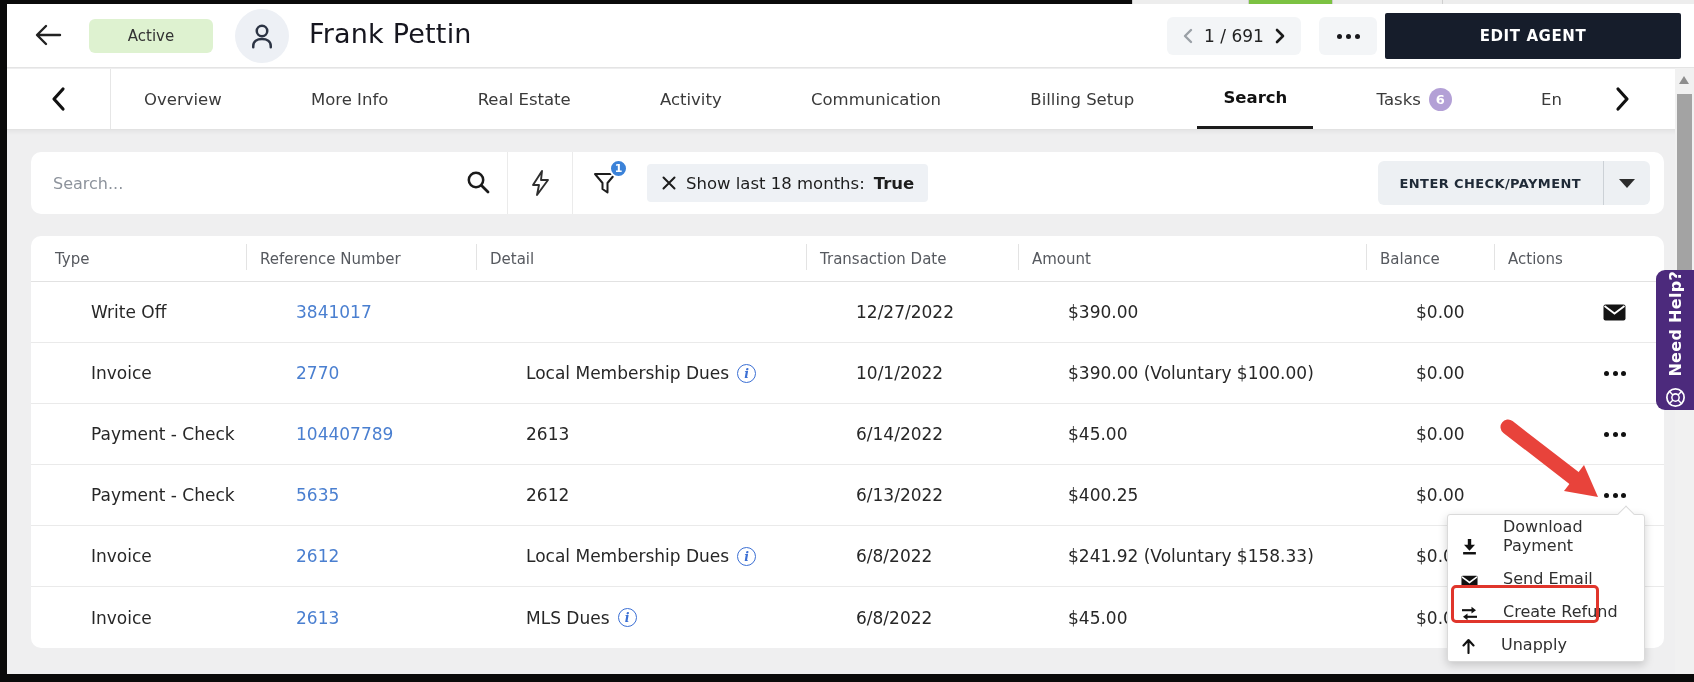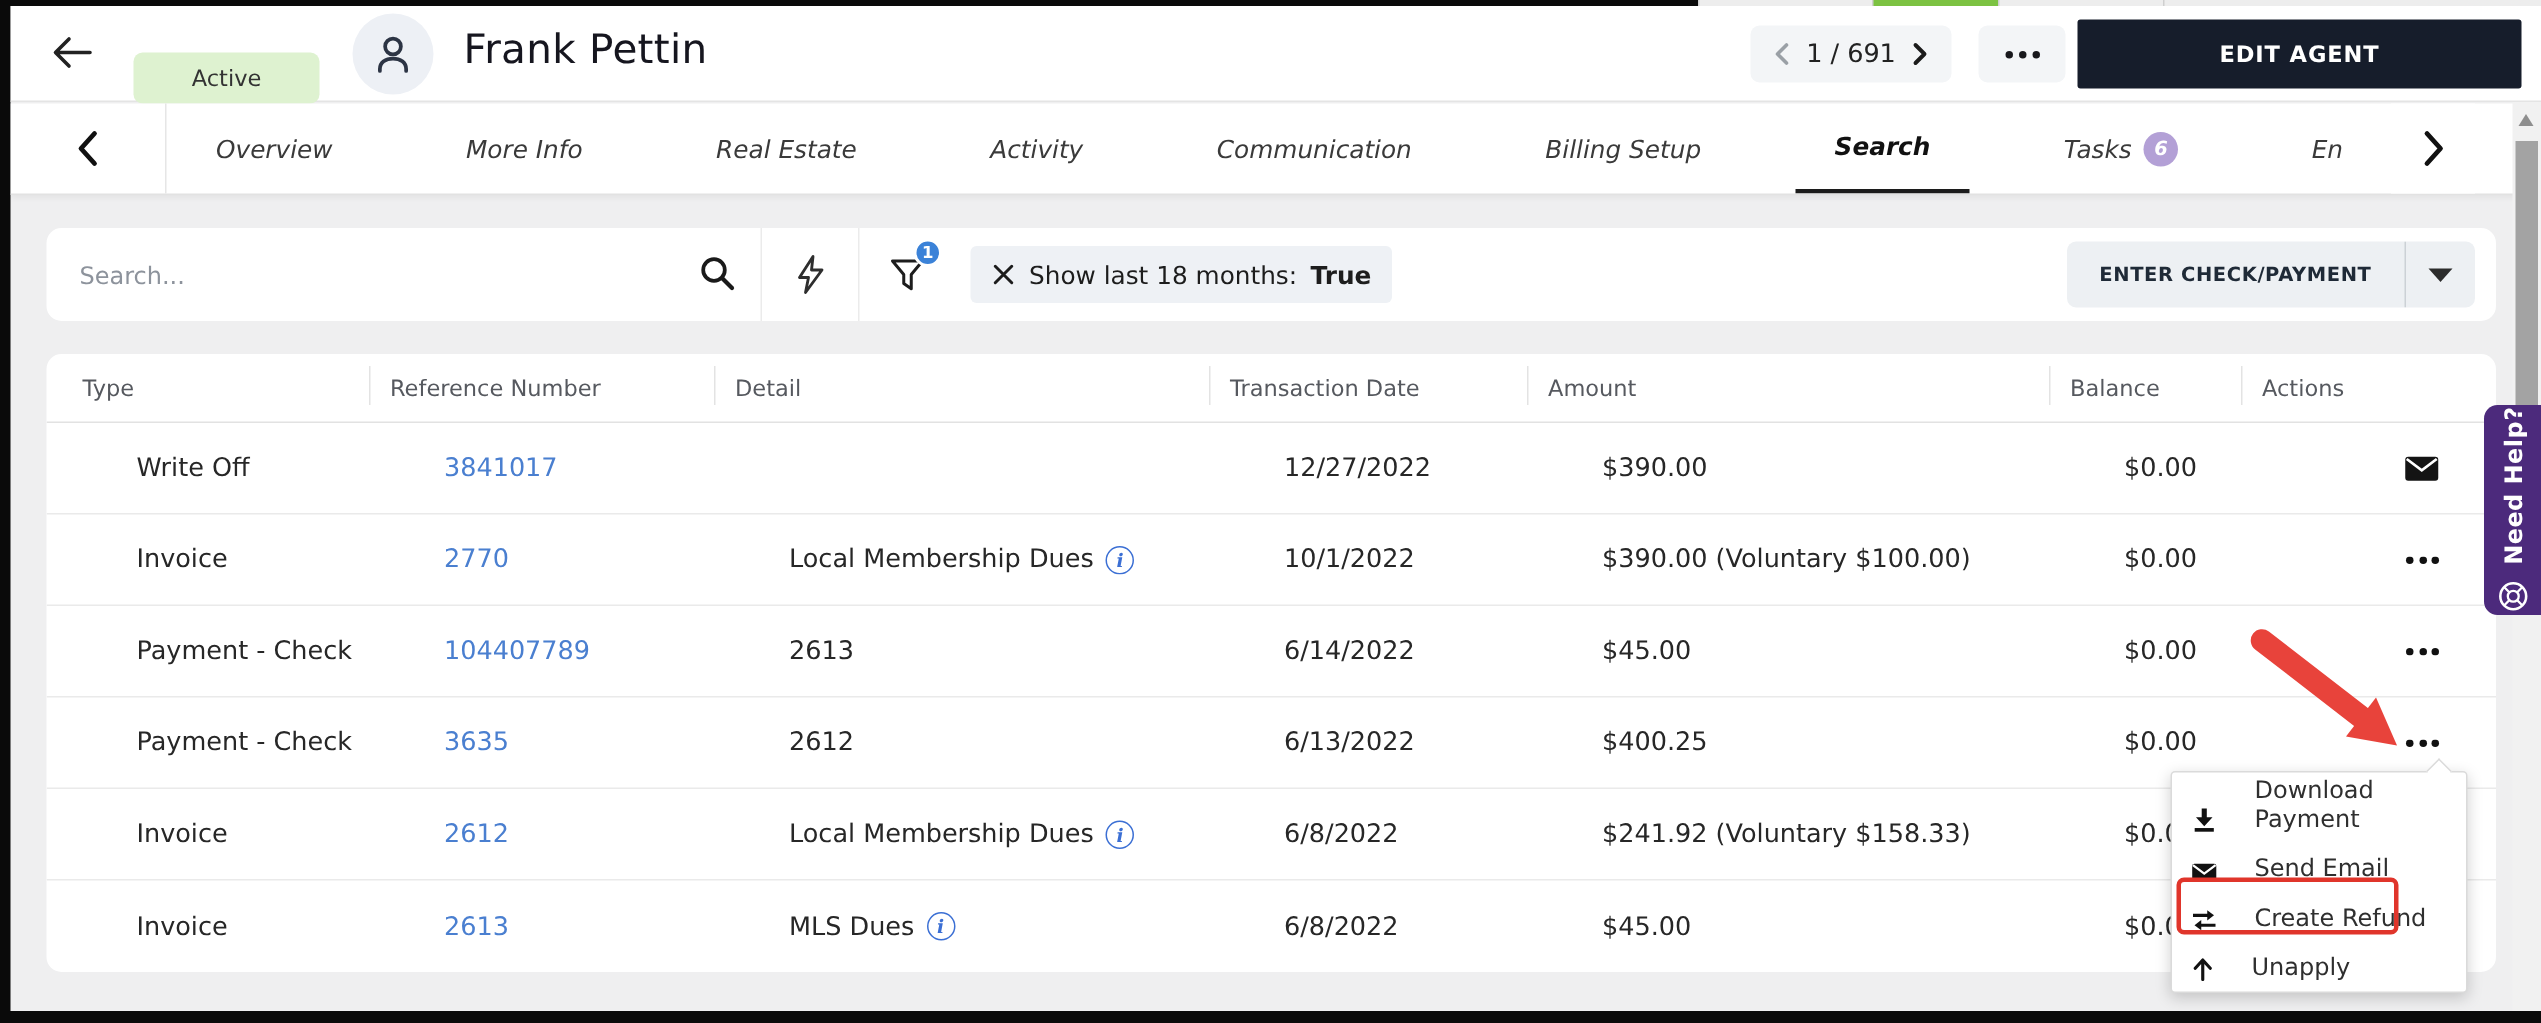--- a/index.html
+++ b/index.html
@@ -10,21 +10,21 @@
   .browser-strip { position:absolute; top:0; left:1132px; right:0; height:4px; background:#ededed; }
   .browser-strip .seg-green { position:absolute; left:116px; width:84px; top:0; bottom:0; background:#7cc242; }
   .browser-strip .seg-line { position:absolute; top:0; bottom:0; width:1px; background:#cfcfcf; }
 
   .app { position:absolute; left:7px; top:4px; width:1687px; height:670px; background:#efeff0; overflow:hidden; }
 
   
   .header { position:absolute; left:0; top:0; right:0; height:64px; background:#fff; border-bottom:1px solid #e4e4e4; }
   .back-btn { position:absolute; left:26px; top:18px; width:32px; height:28px; cursor:pointer; }
   .status-badge { position:absolute; left:82px; top:15px; width:124px; height:34px; background:#def2d0; border-radius:6px;
-                  display:flex; align-items:center; justify-content:center; font-size:15px; color:#333;margin-top:16px; }
+                  display:flex; align-items:center; justify-content:center; font-size:15px; color:#333; }
   .avatar { position:absolute; left:228px; top:5px; width:54px; height:54px; border-radius:50%; background:#edf0f5;
             display:flex; align-items:center; justify-content:center; }
   .agent-name { position:absolute; left:302px; top:14px; font-size:27px; color:#16161f; letter-spacing:0.2px; }
   .pager { position:absolute; left:1160px; top:13px; width:134px; height:38px; background:#f3f5f7; border-radius:6px;
            display:flex; align-items:center; justify-content:center; gap:10px; }
   .pager .chev { width:12px; height:16px; }
   .pager .pg-text { font-size:17px; color:#222; }
   .more-btn { position:absolute; left:1312px; top:13px; width:58px; height:38px; background:#f3f5f7; border-radius:6px;
               display:flex; align-items:center; justify-content:center; gap:4px; cursor:pointer; }
   .more-btn i, .dots i { width:5px; height:5px; border-radius:50%; background:#18181c; display:inline-block; }
@@ -34,21 +34,21 @@
 
   
   .tabbar { position:absolute; left:0; top:65px; right:0; height:61px; background:#fff; border-bottom:1px solid #e2e2e2;
             box-shadow:0 2px 4px rgba(0,0,0,0.05); }
   .tab-chev-left { position:absolute; left:0; top:0; width:104px; height:100%; border-right:1px solid #e6e6e6;
                    display:flex; align-items:center; justify-content:center; cursor:pointer; }
   .tab-chev-right { position:absolute; right:44px; top:0; width:56px; height:100%;
                     display:flex; align-items:center; justify-content:center; background:#fff; cursor:pointer; }
   .tabs { position:absolute; left:105px; right:100px; top:0; height:100%; display:flex; align-items:stretch;
           justify-content:space-between; padding:0 6px; overflow:hidden; }
-  .tab { display:flex; align-items:center; padding:0 26px; font-size:16.5px; color:#3a3a3a; white-space:nowrap; cursor:pointer;font-style:italic; }
+  .tab { display:flex; align-items:center; padding:0 26px; font-size:16.5px; color:#3a3a3a; white-space:nowrap; cursor:pointer; }
   .tab.active { font-weight:bold; color:#111; border-bottom:3px solid #1c1c1c; }
   .tab .badge { margin-left:8px; width:23px; height:23px; border-radius:50%; background:#b3a0d6; color:#fff;
                 font-size:13px; font-weight:bold; display:flex; align-items:center; justify-content:center; }
 
   
   .toolbar { position:absolute; left:24px; right:30px; top:148px; height:62px; background:#fff; border-radius:10px;
              display:flex; align-items:center; }
   .search-region { width:476px; height:100%; display:flex; align-items:center; position:relative; }
   .search-input { border:none; outline:none; background:transparent; margin-left:22px; width:380px;
                   font-size:16px; color:#333; font-family:inherit; }
@@ -325,21 +325,21 @@
               <i style="width:5px;height:5px;border-radius:50%;background:#111"></i>
               <i style="width:5px;height:5px;border-radius:50%;background:#111"></i>
               <i style="width:5px;height:5px;border-radius:50%;background:#111"></i>
             </span>
           </div>
       </div>
 
       <div class="trow tbody-row">
         <div class="cell c-type">Payment - Check</div>
         <div class="cell c-ref">
-            <a class="ref-link">3635</a>
+            <a class="ref-link">5635</a>
           </div>
         <div class="cell c-detail">
             <span>2612</span>
           </div>
         <div class="cell c-date">6/13/2022</div>
         <div class="cell c-amount">$400.25</div>
         <div class="cell c-balance">$0.00</div>
         <div class="cell c-actions">
             <span class="dots">
               <i style="width:5px;height:5px;border-radius:50%;background:#111"></i>

